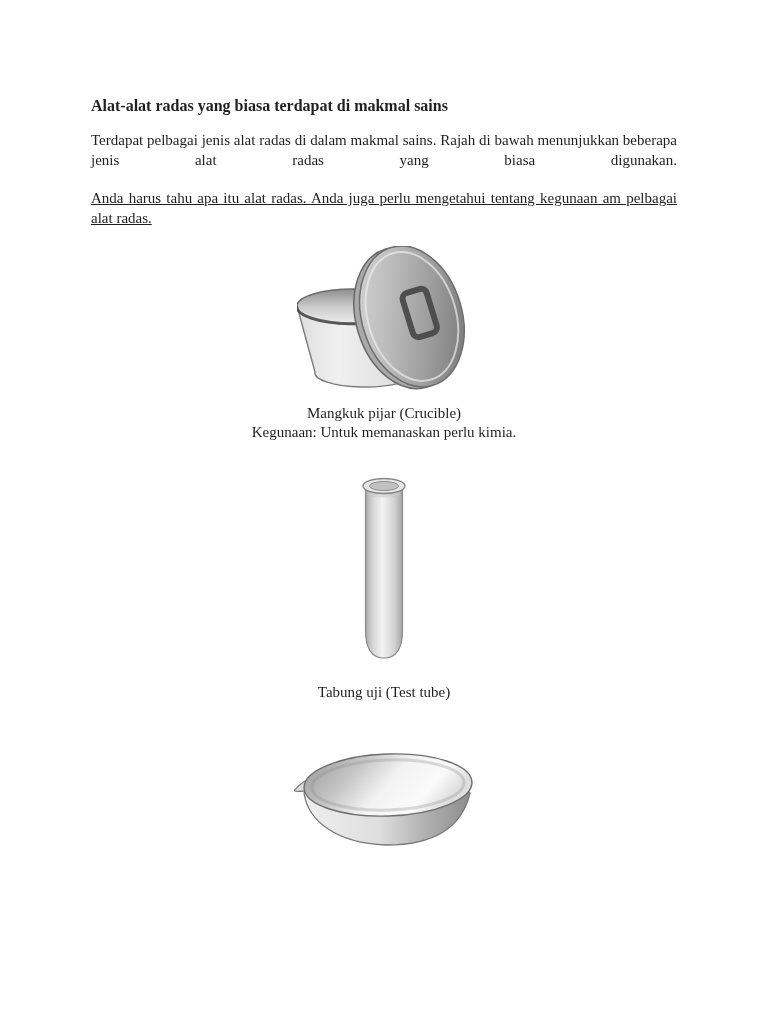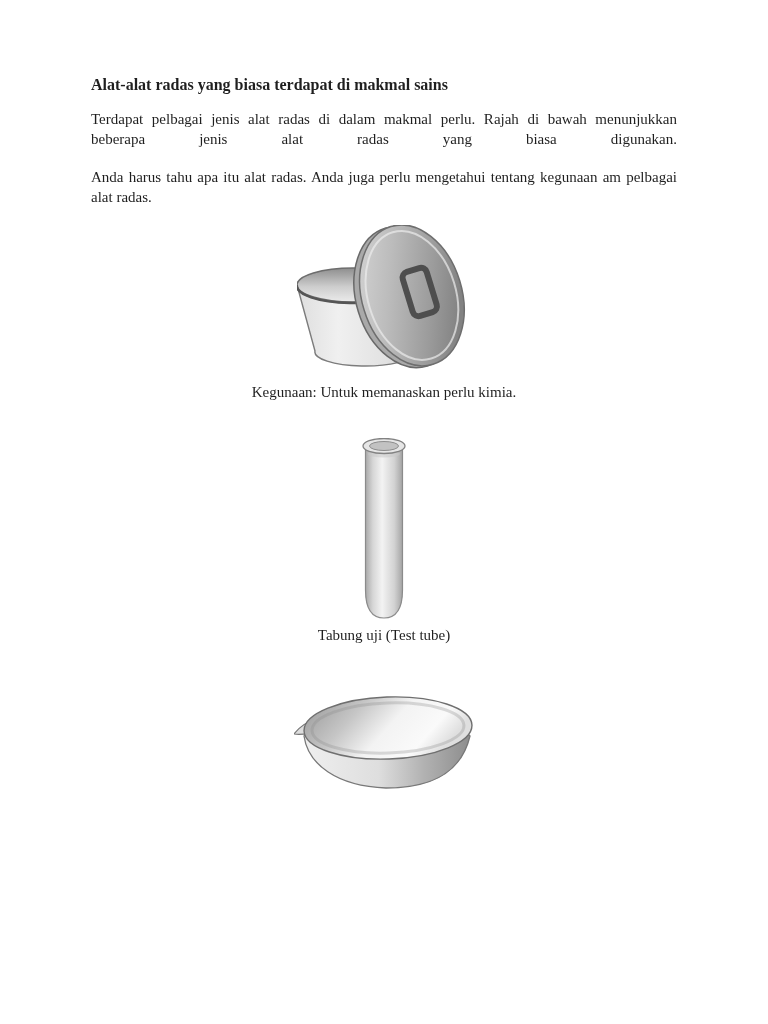--- a/index.html
+++ b/index.html
@@ -7,52 +7,52 @@
   .page {
     position: relative;
     width: 768px;
     height: 1024px;
     margin: 0 auto;
     background: #ffffff;
     overflow: hidden;
     font-family: "Liberation Serif", "DejaVu Serif", serif;
     color: #1f1f1f;
   }
-  .content { padding: 75px 91px 0 91px; }
+  .content { padding: 96px 91px 0 91px; }
   .heading {
     font-size: 16px;
     font-weight: 700;
     line-height: 20px;
     margin-bottom: 15px;
   }
   .para {
     font-size: 15px;
     line-height: 19.5px;
     text-align: justify;
   }
   .para.full-justify { text-align-last: justify; }
-  .para + .para { margin-top: 19px; }
+  .para + .para { margin-top: 19px; text-decoration: underline; }
   figure { text-align: center; }
   figure svg { display: block; margin: 0 auto; }
   figcaption { font-size: 15px; line-height: 19px; color: #1f1f1f; }
   .fig-crucible { margin-top: 18px; }
   .fig-crucible figcaption { margin-top: 13px; }
   .fig-testtube { margin-top: 36px; }
-  .fig-testtube figcaption { margin-top: 6px; }
+  .fig-testtube figcaption { margin-top: 23px; }
   .fig-dish { margin-top: 51px; }
 </style>
 </head>
 <body>
 
 <div class="page">
   <div class="content">
 
     <h1 class="heading">Alat-alat radas yang biasa terdapat di makmal sains</h1>
 
-    <p class="para full-justify">Terdapat pelbagai jenis alat radas di dalam makmal perlu. Rajah di bawah menunjukkan beberapa jenis alat radas yang biasa digunakan.</p>
+    <p class="para full-justify">Terdapat pelbagai jenis alat radas di dalam makmal sains. Rajah di bawah menunjukkan beberapa jenis alat radas yang biasa digunakan.</p>
 
     <p class="para">Anda harus tahu apa itu alat radas. Anda juga perlu mengetahui tentang kegunaan am pelbagai alat radas.</p>
 
     <figure class="fig-crucible">
       <svg width="175" height="145" viewBox="0 0 175 145" aria-hidden="true">
         <defs>
           <linearGradient id="cruBowl" x1="0" y1="0" x2="1" y2="0">
             <stop offset="0" stop-color="#dedede"></stop>
             <stop offset="0.35" stop-color="#f0f0f0"></stop>
             <stop offset="0.75" stop-color="#e2e2e2"></stop>
@@ -78,20 +78,21 @@
         <path d="M0,60 A56,17 0 0,0 112,62" fill="none" stroke="#555555" stroke-width="2.4"></path>
 
         <g transform="rotate(-17 113 71)">
           <ellipse cx="109" cy="71" rx="50" ry="72" fill="#a9a9a9" stroke="#696969" stroke-width="1.5"></ellipse>
           <ellipse cx="115" cy="71" rx="50" ry="72" fill="url(#cruLid)" stroke="#6e6e6e" stroke-width="1.5"></ellipse>
           <ellipse cx="115" cy="71" rx="44" ry="66" fill="none" stroke="#ececec" stroke-width="2" opacity="0.7"></ellipse>
           <rect x="111" y="47" width="25" height="46" rx="6" fill="none" stroke="#4e4e4e" stroke-width="6"></rect>
         </g>
       </svg>
       <figcaption>
+        <div>Mangkuk pijar (Crucible)</div>
         <div>Kegunaan: Untuk memanaskan perlu kimia.</div>
       </figcaption>
     </figure>
 
     <figure class="fig-testtube">
       <svg width="44" height="182" viewBox="0 0 44 182" aria-hidden="true">
         <defs>
           <linearGradient id="tubeGrad" x1="0" y1="0" x2="1" y2="0">
             <stop offset="0" stop-color="#a9a9a9"></stop>
             <stop offset="0.2" stop-color="#d6d6d6"></stop>

